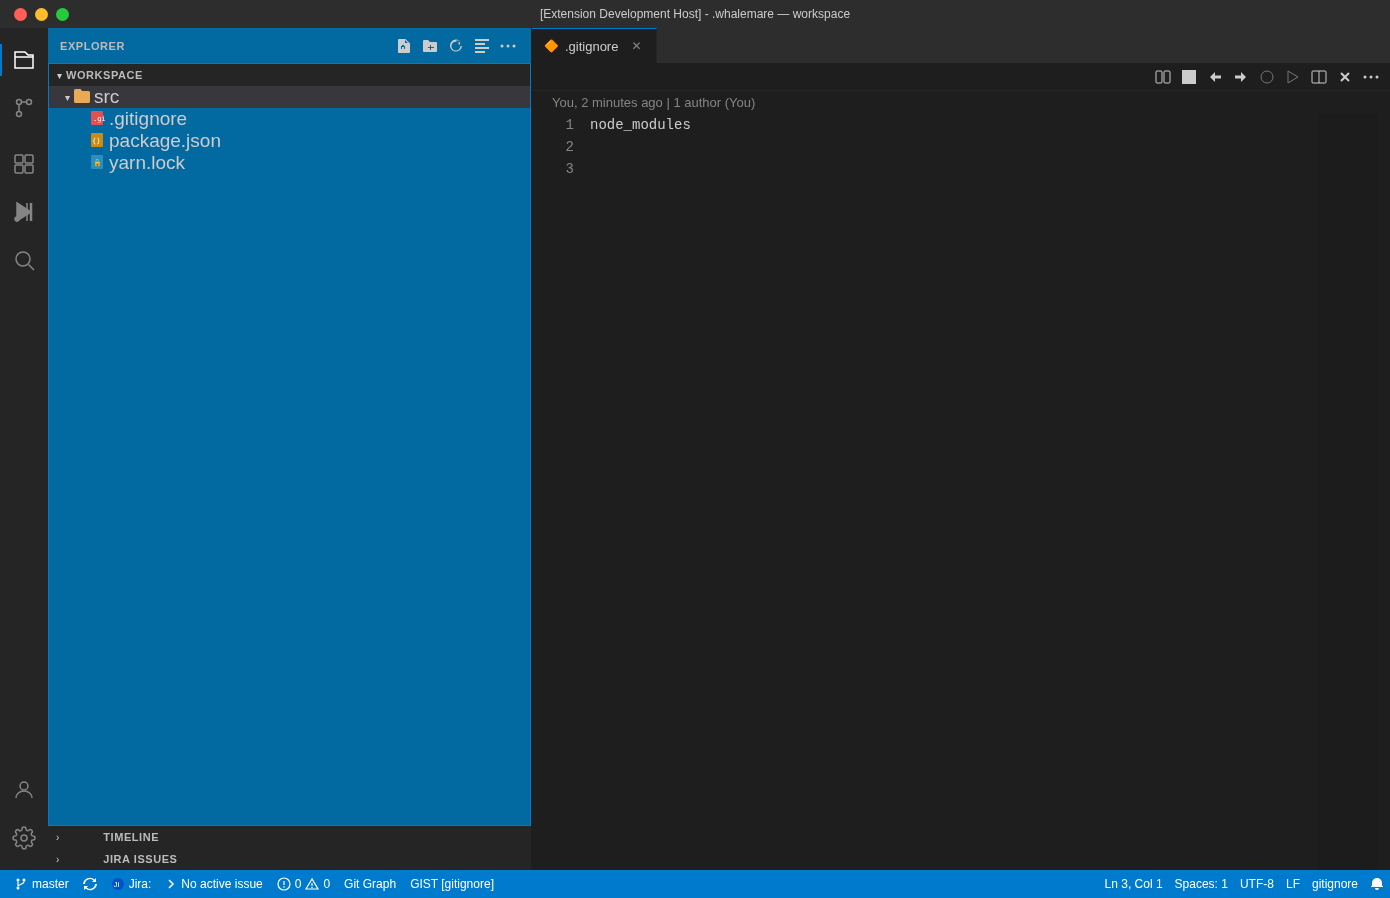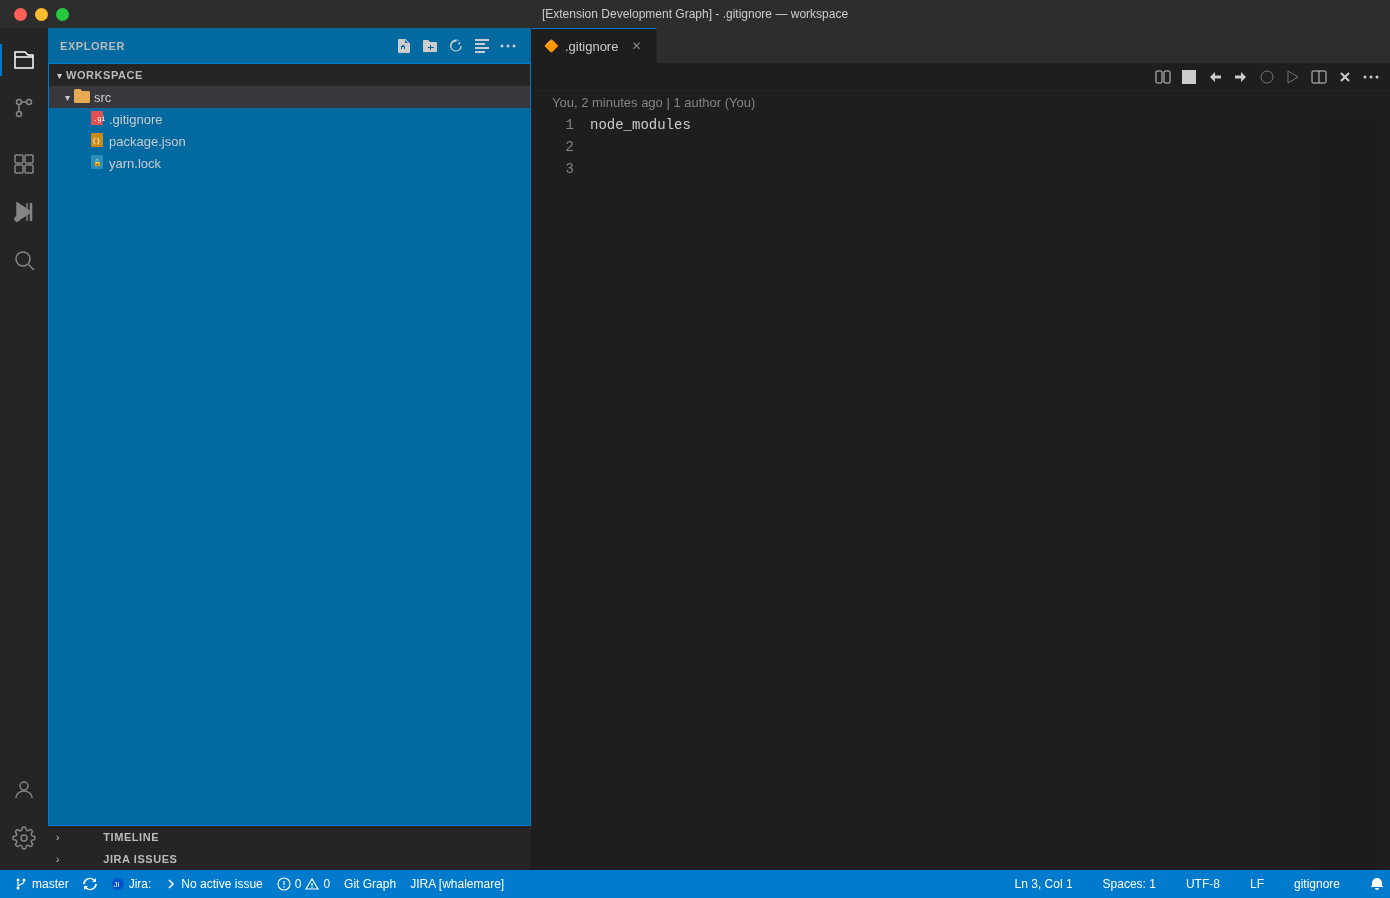--- a/index.html
+++ b/index.html
@@ -172,21 +172,21 @@
     }
     .tree-item {
       height: 22px;
       display: flex;
       align-items: center;
       cursor: pointer;
       padding-left: 8px;
     }
     .tree-item.folder-selected { background: #37373d; }
     .tree-icon { margin-right: 4px; font-size: 14px; width: 16px; text-align: center; }
-    .tree-label { font-size: 13px; color: #cccccc; }
+    .tree-label { font-size: 19px; color: #cccccc; }
 
     
     .bottom-panels {
       flex-shrink: 0;
     }
     .panel-header {
       height: 22px;
       display: flex;
       align-items: center;
       padding: 0 8px;
@@ -342,42 +342,41 @@
       display: flex;
       align-items: center;
       gap: 4px;
       cursor: pointer;
       white-space: nowrap;
     }
     .status-right {
       margin-left: auto;
       display: flex;
       align-items: center;
-      gap: 18px;
     }
 
     
     .minimap {
       width: 60px;
       background: #1a1a1a;
       flex-shrink: 0;
       position: relative;
       opacity: 0.5;
     }
   </style>
 </head>
 <body>
 
 <div class="title-bar">
   <div class="title-bar-traffic">
     <div class="traffic-btn traffic-close"></div>
     <div class="traffic-btn traffic-minimize"></div>
     <div class="traffic-btn traffic-maximize"></div>
   </div>
-  <span class="title-bar-text">[Extension Development Graph] - .gitignore — workspace</span>
+  <span class="title-bar-text">[Extension Development Host] - .whalemare — workspace</span>
 </div>
 
 <div class="main-layout">
 
   <div class="activity-bar">
     <div class="activity-item active" title="Explorer">
       <svg viewBox="0 0 24 24" fill="none" stroke="currentColor" stroke-width="1.5">
         <path d="M3 4h10l3 3h5v13H3V4z"></path>
         <path d="M3 9h18"></path>
       </svg>
@@ -649,21 +648,21 @@
           <path d="M7 2L1 12h12L7 2z" fill="none" stroke="white" stroke-width="1.2"></path>
           <line x1="7" y1="6" x2="7" y2="9" stroke="white" stroke-width="1.2"></line>
           <circle cx="7" cy="10.5" r="0.8" fill="white"></circle>
         </svg>
       <span>0</span>
     </div>
     <div class="status-item">
       <span>Git Graph</span>
     </div>
     <div class="status-item">
-      <span>JIRA [whalemare]</span>
+      <span>GIST [gitignore]</span>
     </div>
   </div>
   <div class="status-right">
     <div class="status-item">
       <span>Ln 3, Col 1</span>
     </div>
     <div class="status-item">
       <span>Spaces: 1</span>
     </div>
     <div class="status-item">

